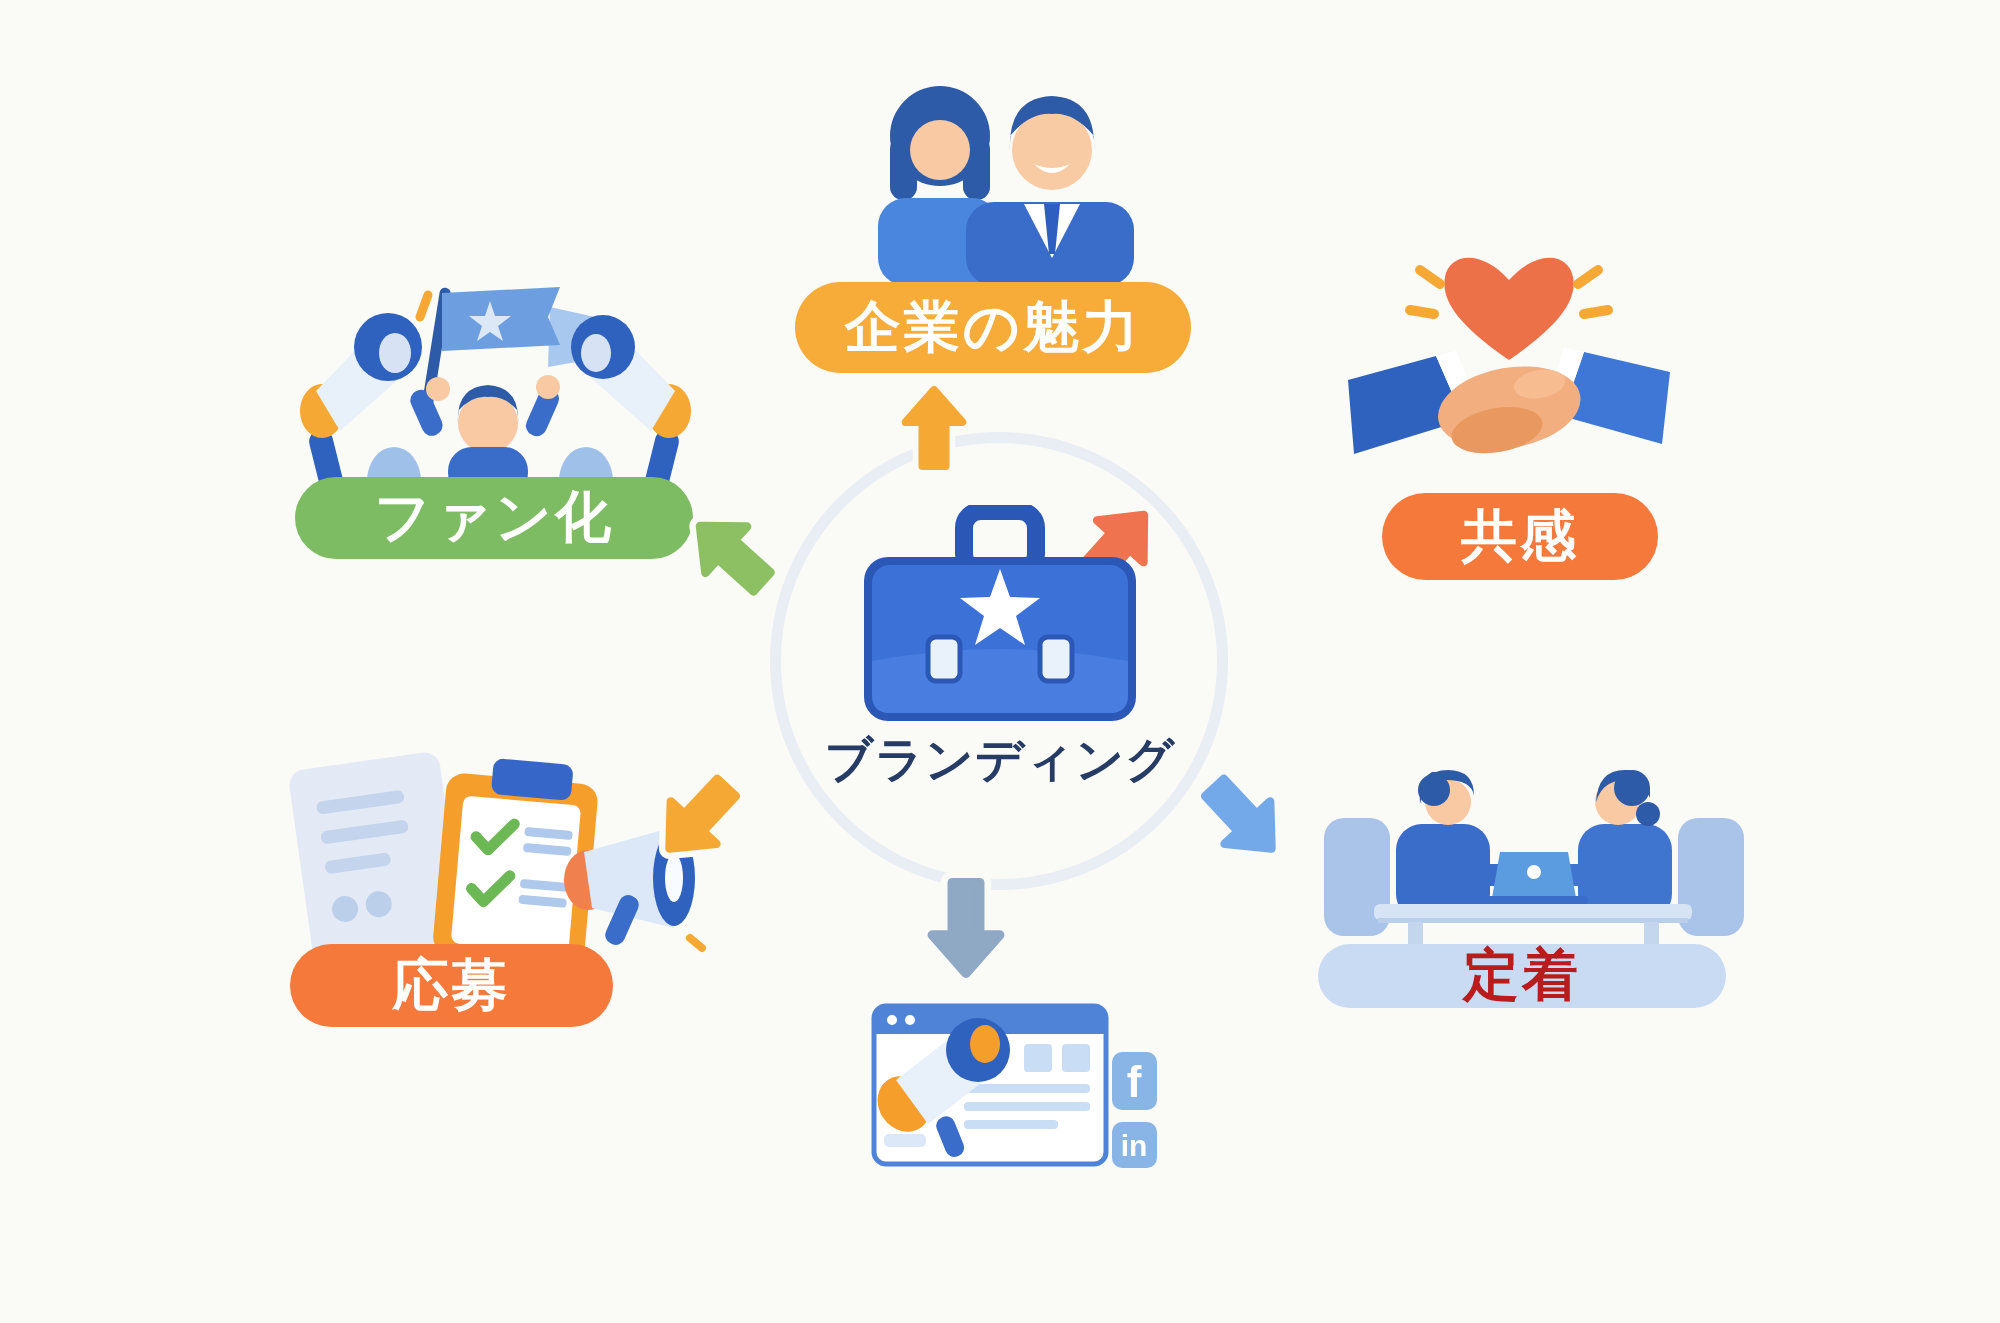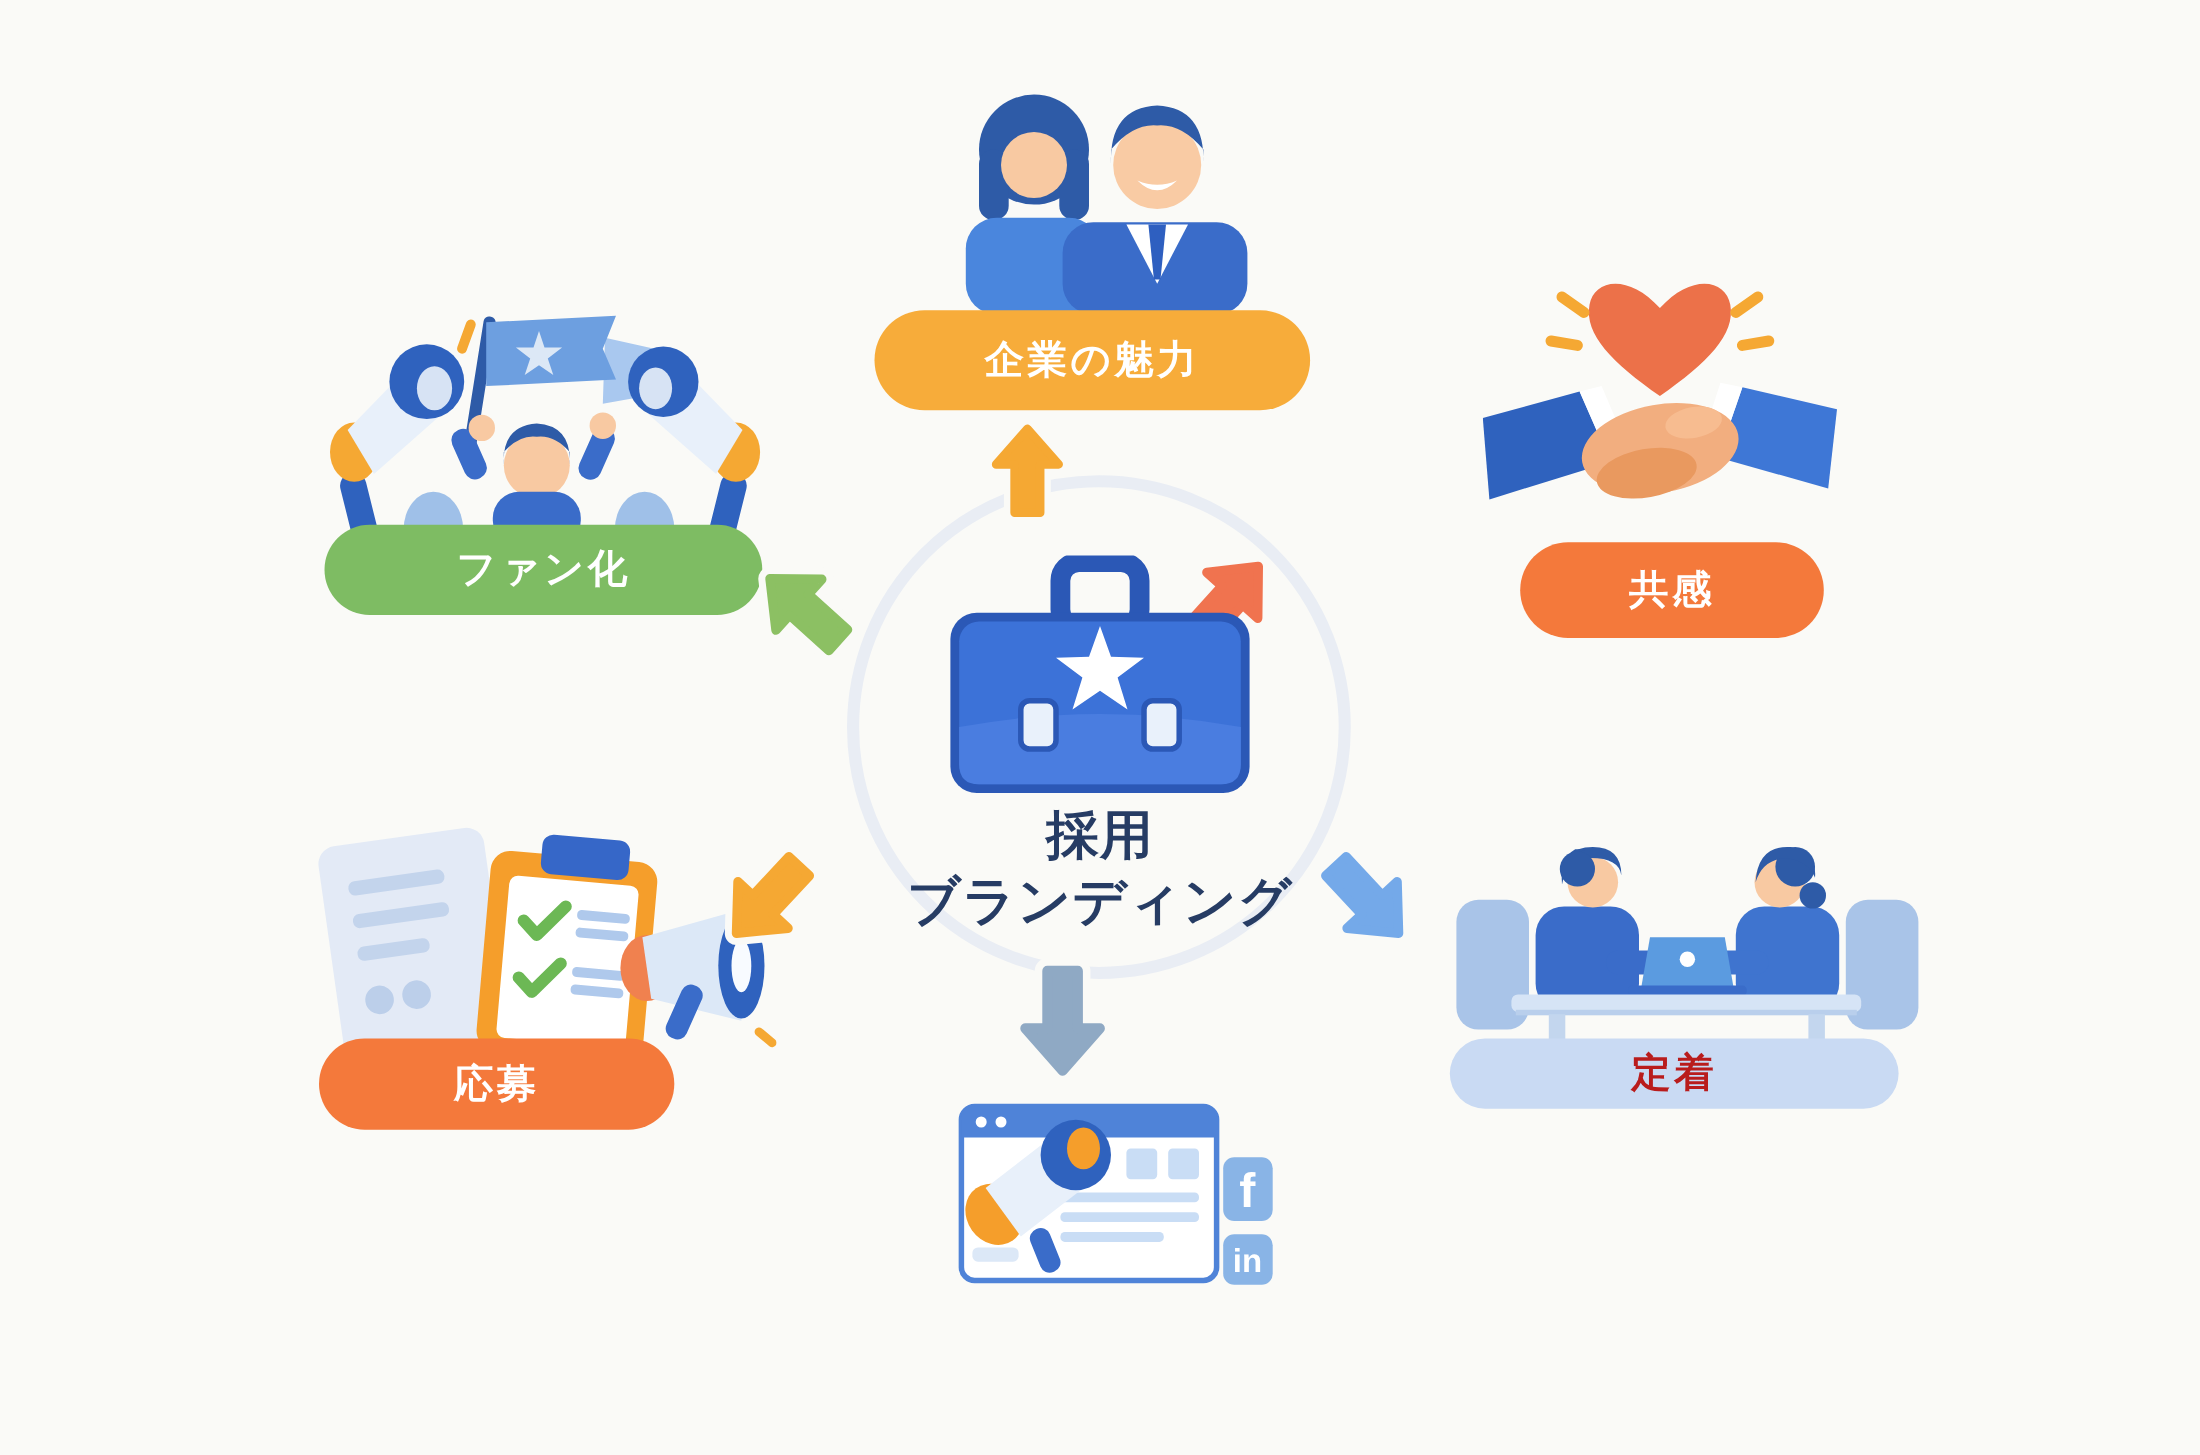--- a/index.html
+++ b/index.html
@@ -4,21 +4,21 @@
 <style>
   html,body { margin:0; padding:0; }
   body { background:#FAFAF7; font-family:"Liberation Sans", sans-serif; }
   .canvas { position:relative; width:2000px; height:1323px; background:#FAFAF7; overflow:hidden; }
   .abs { position:absolute; }
   .abs svg { display:block; width:100%; height:100%; }
   .ring { position:absolute; left:770px; top:432px; width:458px; height:458px;
           border:11px solid #E9EDF4; border-radius:50%; box-sizing:border-box; }
   .pill { position:absolute; display:flex; align-items:center; justify-content:center;
           border-radius:48px; font-weight:bold; letter-spacing:3px; }
-  .pill-label { font-size:36px; line-height:1; transform:translateY(-1px); }
+  .pill-label { font-size:56px; line-height:1; transform:translateY(-1px); }
   .center-label { position:absolute; left:790px; top:730px; width:420px; text-align:center;
           font-weight:bold; font-size:48px; line-height:1.26; letter-spacing:1px; }
   .arrow { position:absolute; }
   .arrow svg { display:block; width:100%; height:100%; overflow:visible; }
 </style>
 </head>
 <body>
 
 <div class="canvas">
 
@@ -257,17 +257,16 @@
       <rect x="106" y="6" width="72" height="60" rx="17" fill="none" stroke="#2B58B6" stroke-width="18"></rect>
       <rect x="6" y="52" width="272" height="164" rx="24" fill="#2B58B6"></rect>
       <rect x="14" y="60" width="256" height="148" rx="18" fill="#3C72D8"></rect>
       <path d="M14,156 Q142,132 270,156 L270,190 Q270,208 252,208 L32,208 Q14,208 14,190 Z" fill="#4A7DE0"></path>
       <polygon points="142,64 152,92 182,93 158,111 167,140 142,123 117,140 126,111 102,93 132,92" fill="#FFFFFF"></polygon>
       <rect x="70" y="132" width="32" height="44" rx="8" fill="#E9F1FB" stroke="#2B58B6" stroke-width="5"></rect>
       <rect x="182" y="132" width="32" height="44" rx="8" fill="#E9F1FB" stroke="#2B58B6" stroke-width="5"></rect>
     </svg>
   </div>
   <div class="center-label" style="color: rgb(38, 60, 100);">
-    <div>採用</div>
     <div>ブランディング</div>
   </div>
 
 </div>
 
 </body></html>

